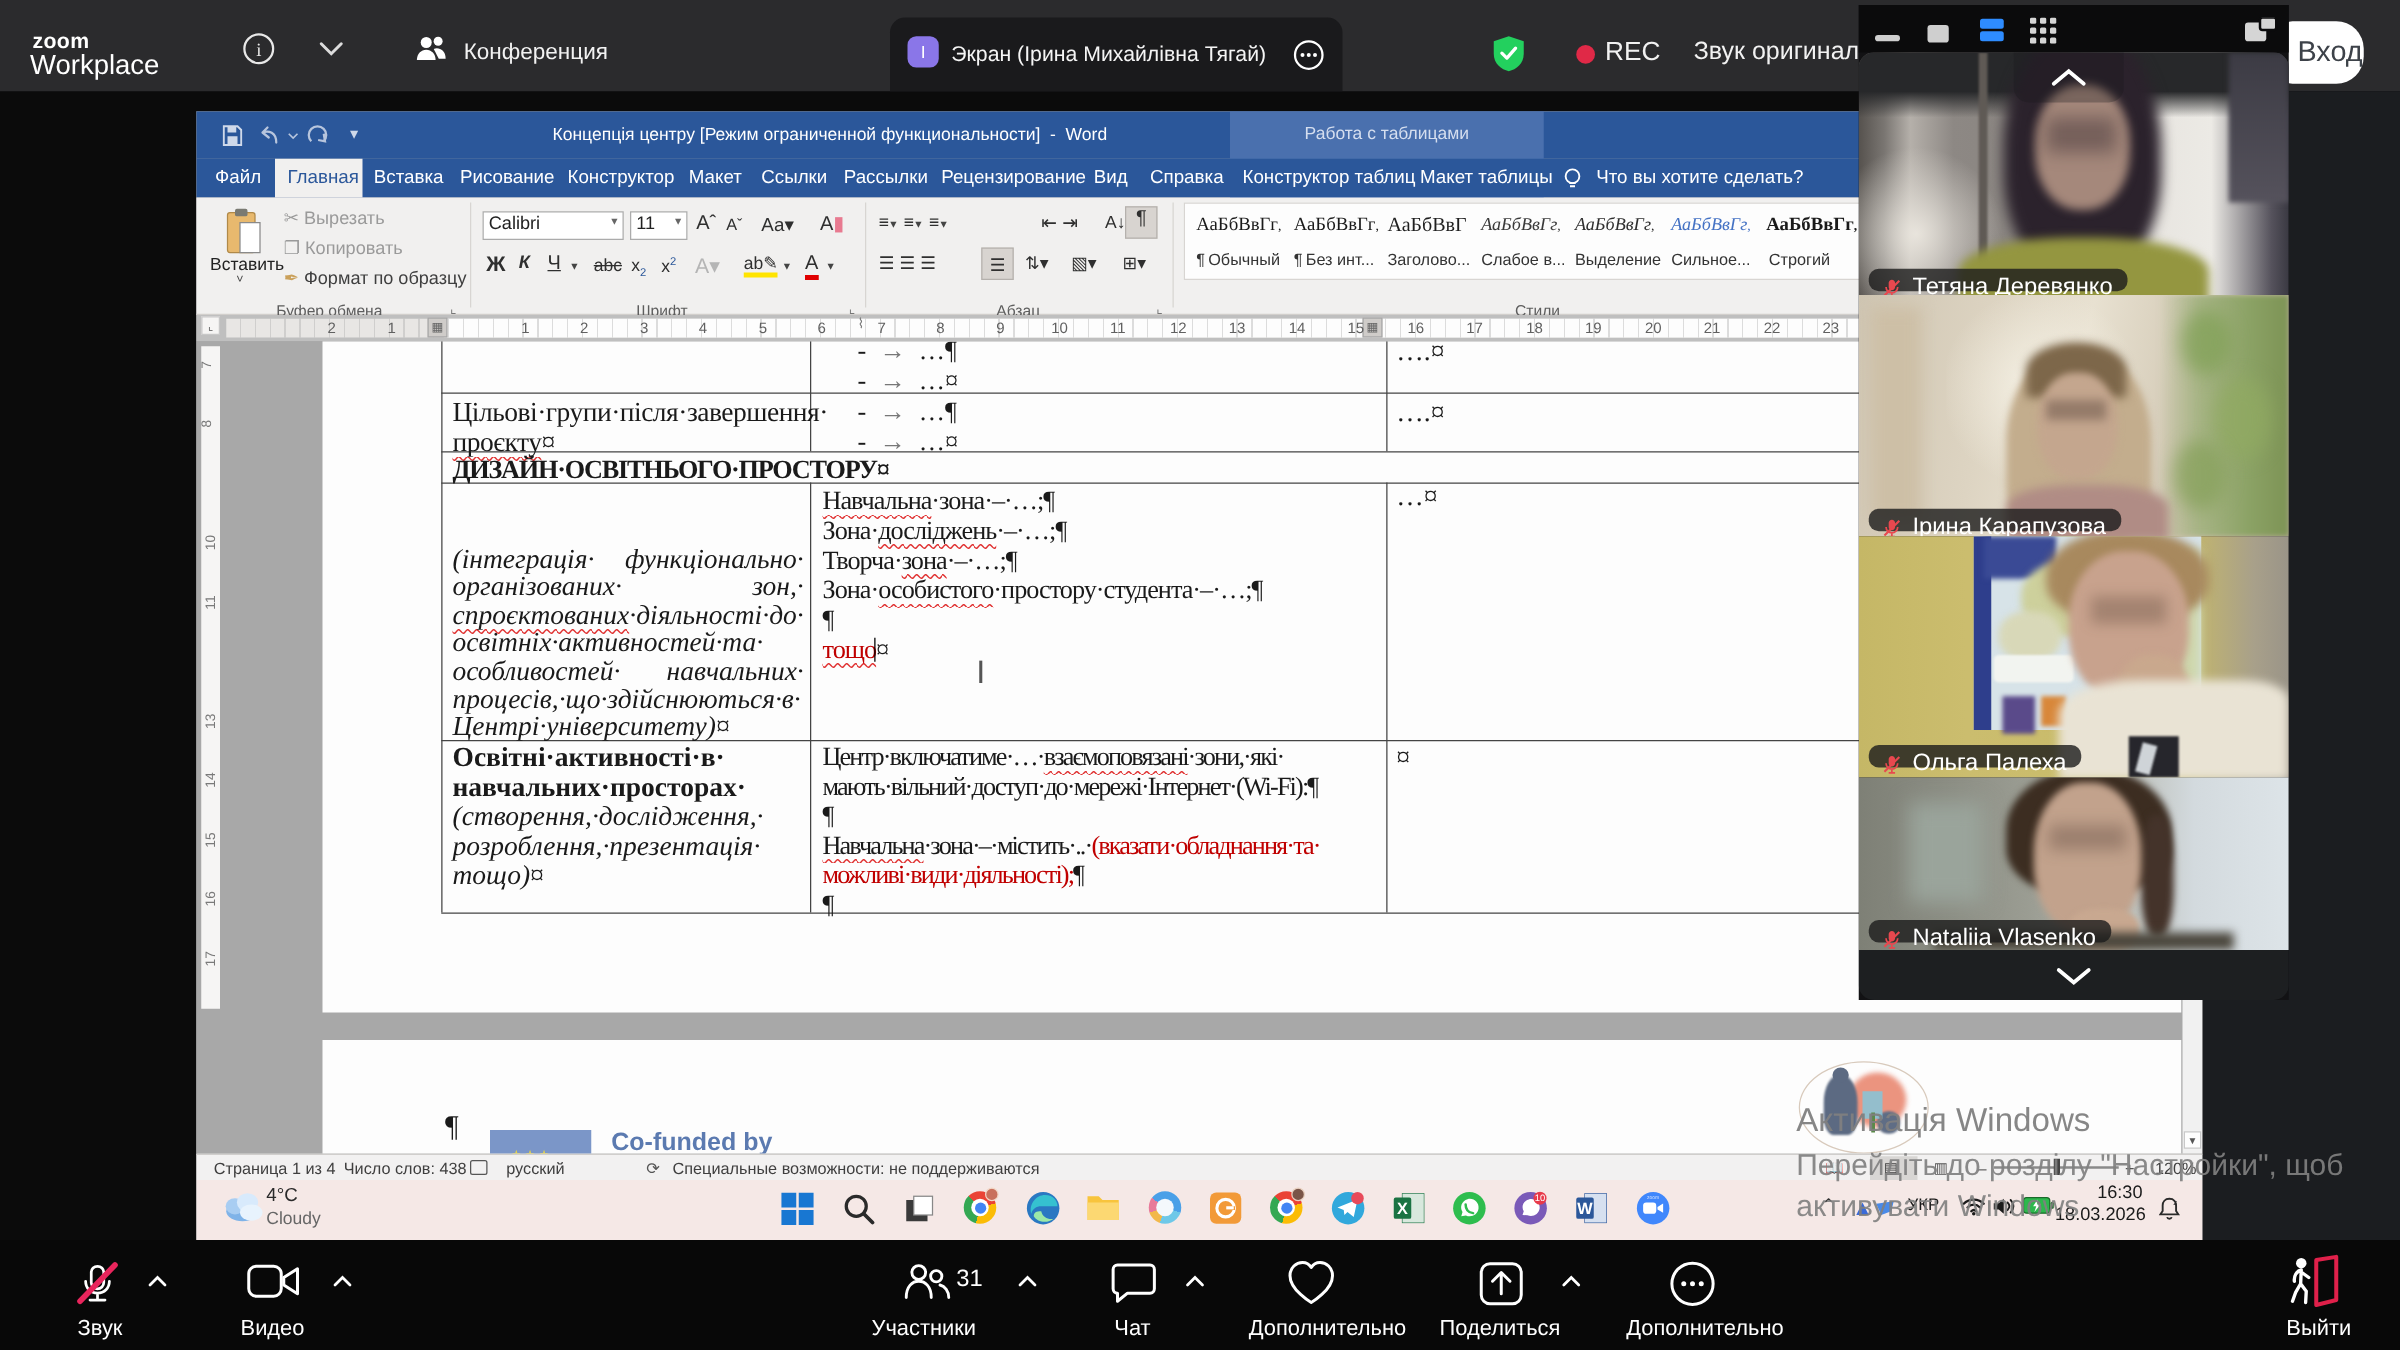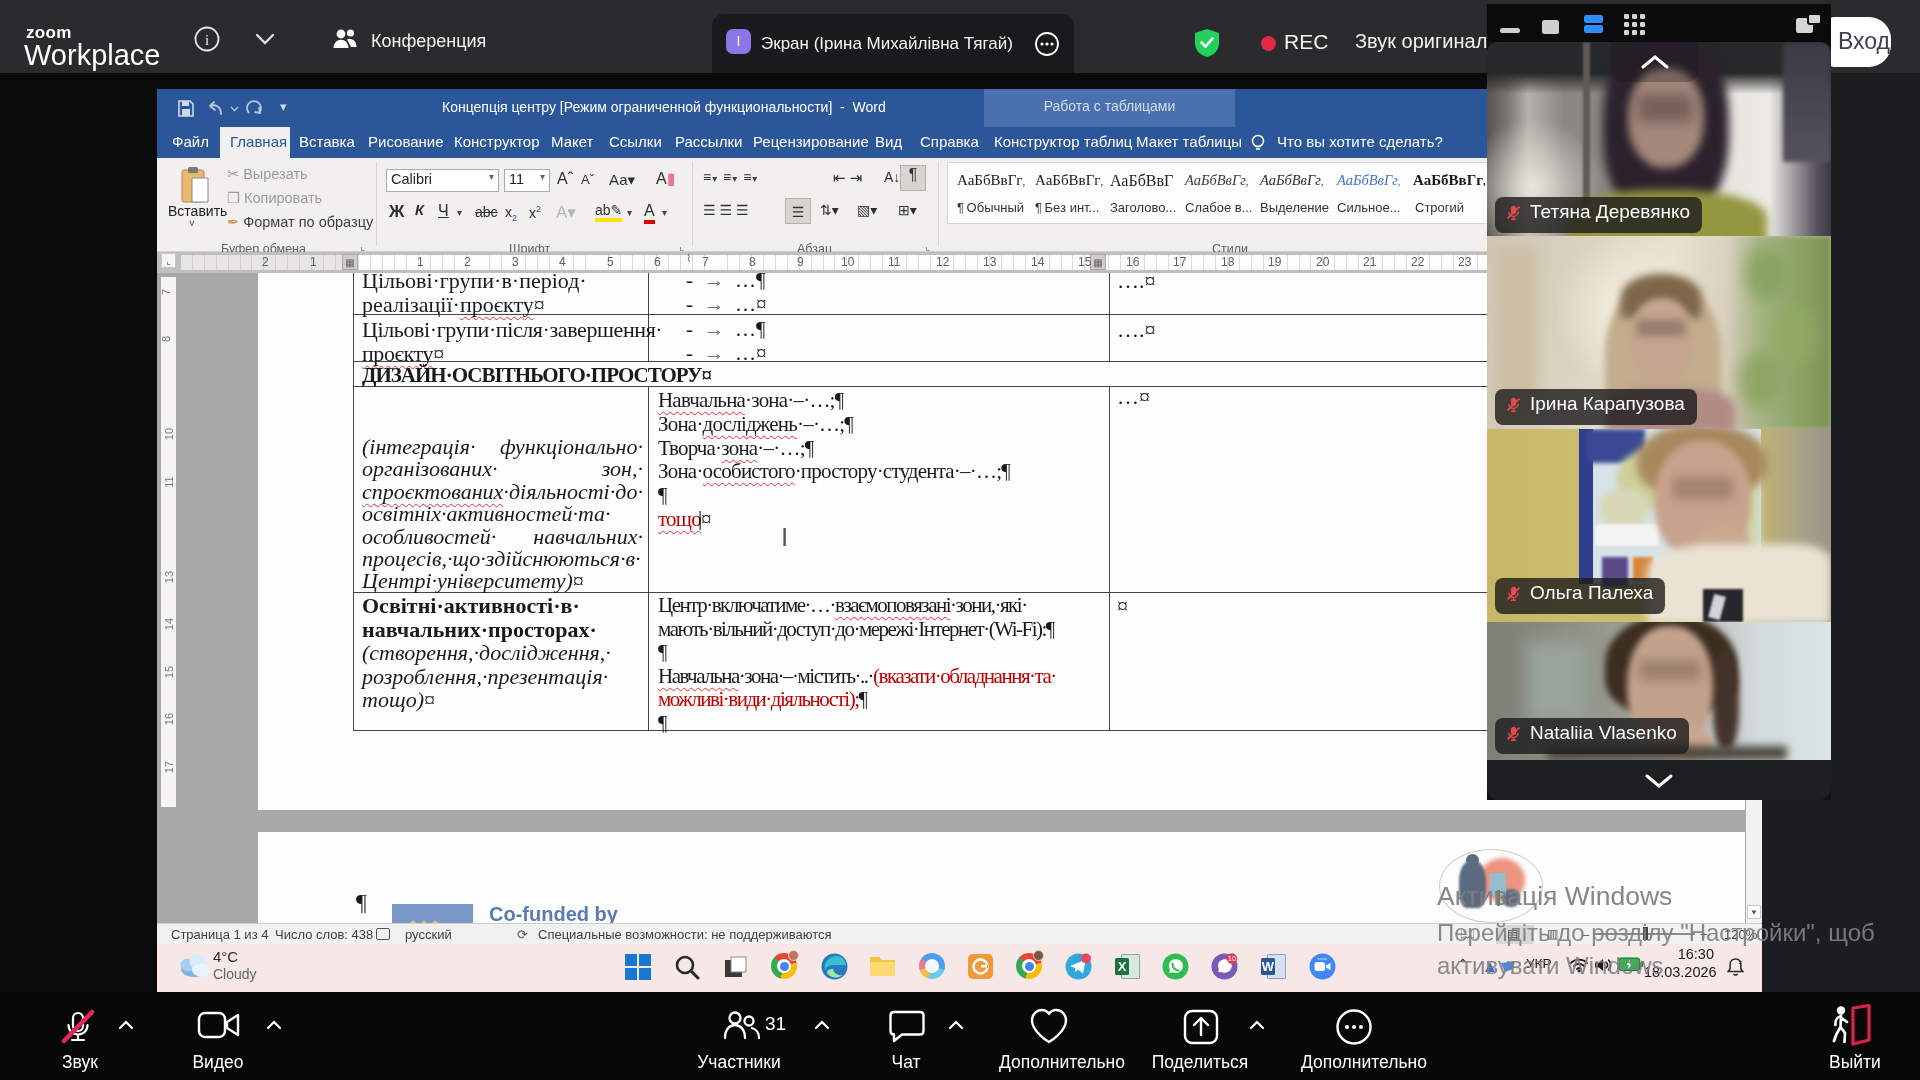--- a/index.html
+++ b/index.html
@@ -4,21 +4,21 @@
 <style>
   * { margin:0; padding:0; box-sizing:border-box; }
   html,body { width:1920px; height:1080px; overflow:hidden; background:#0b0b0b; font-family:"Liberation Sans", sans-serif; }
   .abs { position:absolute; }
   #stage { position:relative; width:1920px; height:1080px; }
   
   #topbar { position:absolute; left:0; top:0; width:1920px; height:73px; background:#2b2b2d; }
   #rightdark { position:absolute; left:1762px; top:73px; width:158px; height:919px; background:#1b1d20; }
   #bottombar { position:absolute; left:0; top:992px; width:1920px; height:88px; background:#080808; }
   .wlogo1 { position:absolute; left:26px; top:23px; color:#fff; font-size:17px; font-weight:700; letter-spacing:0.3px; }
-  .wlogo2 { position:absolute; left:24px; top:39px; color:#fff; font-size:29px; font-weight:500; }
+  .wlogo2 { position:absolute; left:24px; top:39px; color:#fff; font-size:22px; font-weight:500; }
   .toptxt { position:absolute; color:#f2f2f2; font-size:17px; }
   #activetab { position:absolute; left:712px; top:14px; width:362px; height:59px; background:#1a1a1c; border-radius:12px 12px 0 0; }
   #activetab .ava { position:absolute; left:14px; top:15px; width:25px; height:25px; border-radius:7px; background:#8a76e8; color:#fff; font-size:14px; text-align:center; line-height:25px; }
   #activetab .ttl { position:absolute; left:49px; top:20px; color:#f5f5f5; font-size:17px; }
   
   #share { position:absolute; left:157px; top:89px; width:1605px; height:903px; background:#a8a8a8; overflow:hidden; }
   #wtitle { position:absolute; left:0; top:0; width:1605px; height:38px; background:#2b579a; }
   #wtabs  { position:absolute; left:0; top:38px; width:1605px; height:31px; background:#2b579a; }
   #wctx   { position:absolute; left:827px; top:0; width:251px; height:87px; background:#4a70ae; }
   #ribbon { position:absolute; left:0; top:69px; width:1605px; height:94px; background:#f1f0ef; border-bottom:1px solid #d2cfcc; }
@@ -28,21 +28,21 @@
   #docarea { position:absolute; left:0; top:184px; width:1605px; height:650px; background:#a8a8a8; overflow:hidden; }
   #wstatus { position:absolute; left:0; top:834px; width:1605px; height:21px; background:#f2f1f1; border-top:1px solid #d0cecc; font-size:13px; color:#3f3f3f; }
   #wtaskbar { position:absolute; left:0; top:855px; width:1605px; height:48px; background:#f5e8e6; }
   
   #vpanel { position:absolute; left:1487px; top:4px; width:344px; height:796px; background:#121214; }
   
   .serif { font-family:"Liberation Serif", serif; }
   .sp { text-decoration:underline; text-decoration-style:wavy; text-decoration-color:#e03030; text-decoration-thickness:1px; text-underline-offset:4px; text-decoration-skip-ink:none; }
   .rnum { position:absolute; font-size:12px; color:#606060; }
   .vnum { position:absolute; left:6px; font-size:11px; color:#7a7a7a; transform:rotate(-90deg); }
-  .ntag { position:absolute; left:8px; background:rgba(28,28,28,0.8); border-radius:8px; height:36px; color:#fff; font-size:19px; padding:0 12px 0 35px; line-height:29px; white-space:nowrap; }
+  .ntag { position:absolute; left:8px; background:rgba(28,28,28,0.8); border-radius:8px; height:18px; color:#fff; font-size:19px; padding:0 12px 0 35px; line-height:29px; white-space:nowrap; }
   .mic { position:absolute; left:10px; top:7px; }
   .zlab { position:absolute; top:1052px; color:#fff; font-size:17.5px; text-align:center; }
 </style>
 </head>
 <body>
 <div id="stage">
   <div id="topbar">
     <div class="wlogo1">zoom</div>
     <div class="wlogo2">Workplace</div>
     <svg class="abs" style="left:194px;top:26px" width="26" height="26" viewBox="0 0 26 26">
@@ -253,21 +253,20 @@
         <div class="abs" style="left:491px;top:113px;width:1px;height:344px;background:#444"></div>
         <div class="abs" style="left:952px;top:0;width:1px;height:88px;background:#444"></div>
         <div class="abs" style="left:952px;top:113px;width:1px;height:344px;background:#444"></div>
         <div class="abs" style="left:1370px;top:0;width:1px;height:457px;background:#444"></div>
         <div class="abs" style="left:196px;top:41px;width:1174px;height:1px;background:#444"></div>
         <div class="abs" style="left:196px;top:88px;width:1174px;height:1px;background:#444"></div>
         <div class="abs" style="left:196px;top:113px;width:1174px;height:1px;background:#444"></div>
         <div class="abs" style="left:196px;top:319px;width:1174px;height:1px;background:#444"></div>
         <div class="abs" style="left:196px;top:457px;width:1174px;height:1px;background:#444"></div>
 
-        <div class="abs" style="left:205px;top:-4px">Цільові·групи·в·період·<br>реалізації·<span class="sp">проєкту</span>¤</div>
         <div class="abs" style="left:529px;top:-4px;font-size:21px">-&nbsp;&nbsp;<span style="color:#777">→</span>&nbsp;&nbsp;…¶<br>-&nbsp;&nbsp;<span style="color:#777">→</span>&nbsp;&nbsp;…¤</div>
         <div class="abs" style="left:960px;top:-4px">….¤</div>
 
         <div class="abs" style="left:205px;top:45px;letter-spacing:-0.4px">Цільові·групи·після·завершення·<br><span class="sp">проєкту</span>¤</div>
         <div class="abs" style="left:529px;top:45px;font-size:21px">-&nbsp;&nbsp;<span style="color:#777">→</span>&nbsp;&nbsp;…¶<br>-&nbsp;&nbsp;<span style="color:#777">→</span>&nbsp;&nbsp;…¤</div>
         <div class="abs" style="left:960px;top:45px">….¤</div>
 
         <div class="abs" style="left:205px;top:91px;font-weight:700;font-size:21px;letter-spacing:-1px">ДИЗАЙН·ОСВІТНЬОГО·ПРОСТОРУ¤</div>
 
         <div class="abs" style="left:205px;top:163px;width:281px;font-style:italic;line-height:22.4px">

